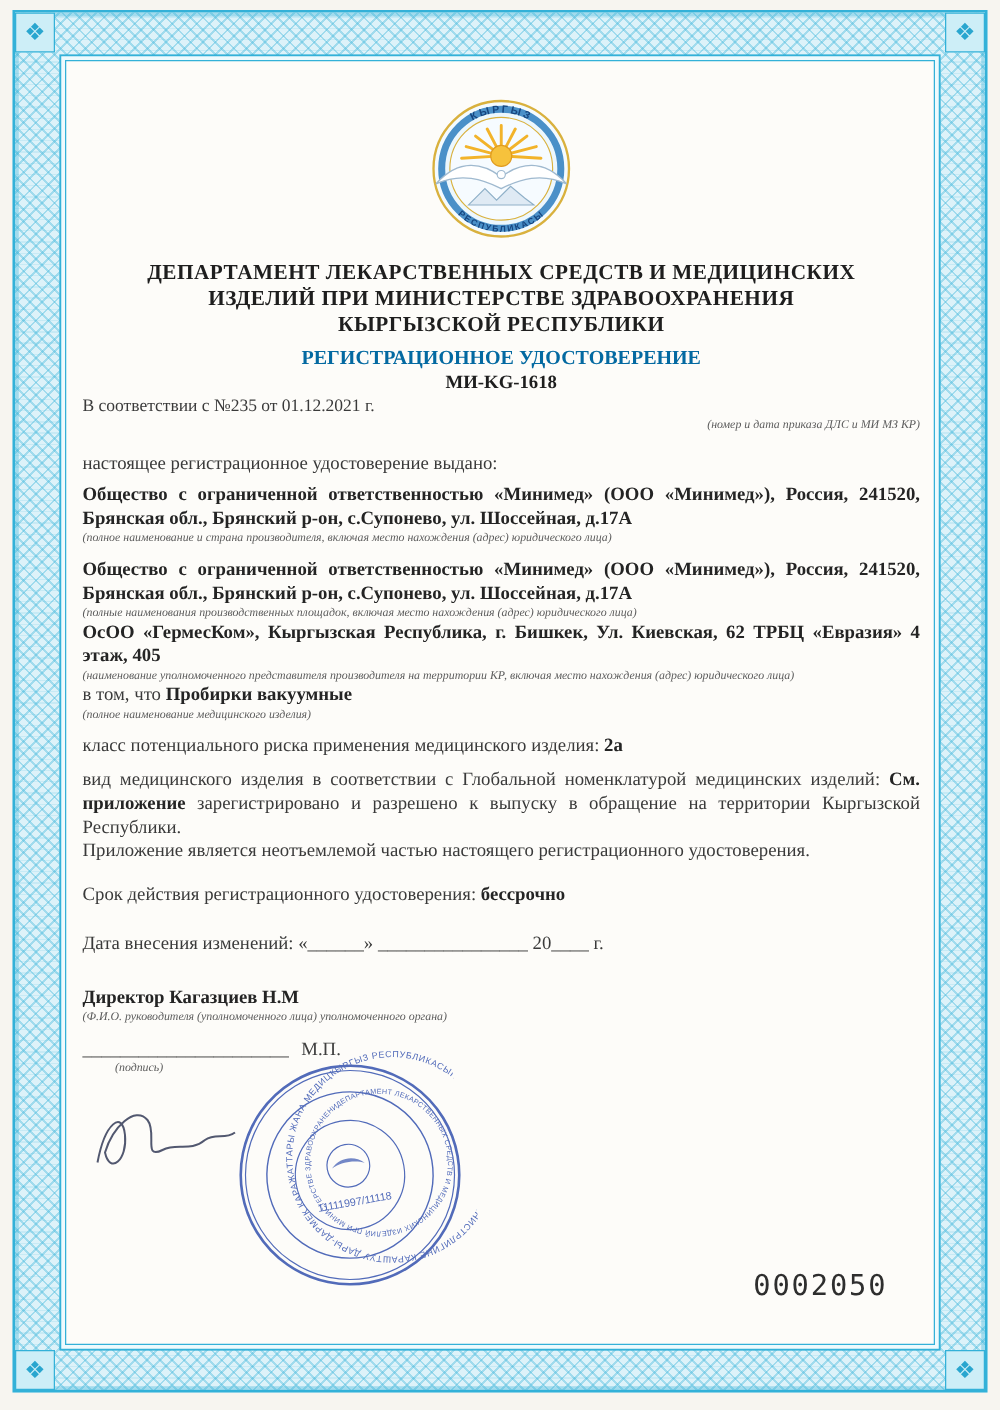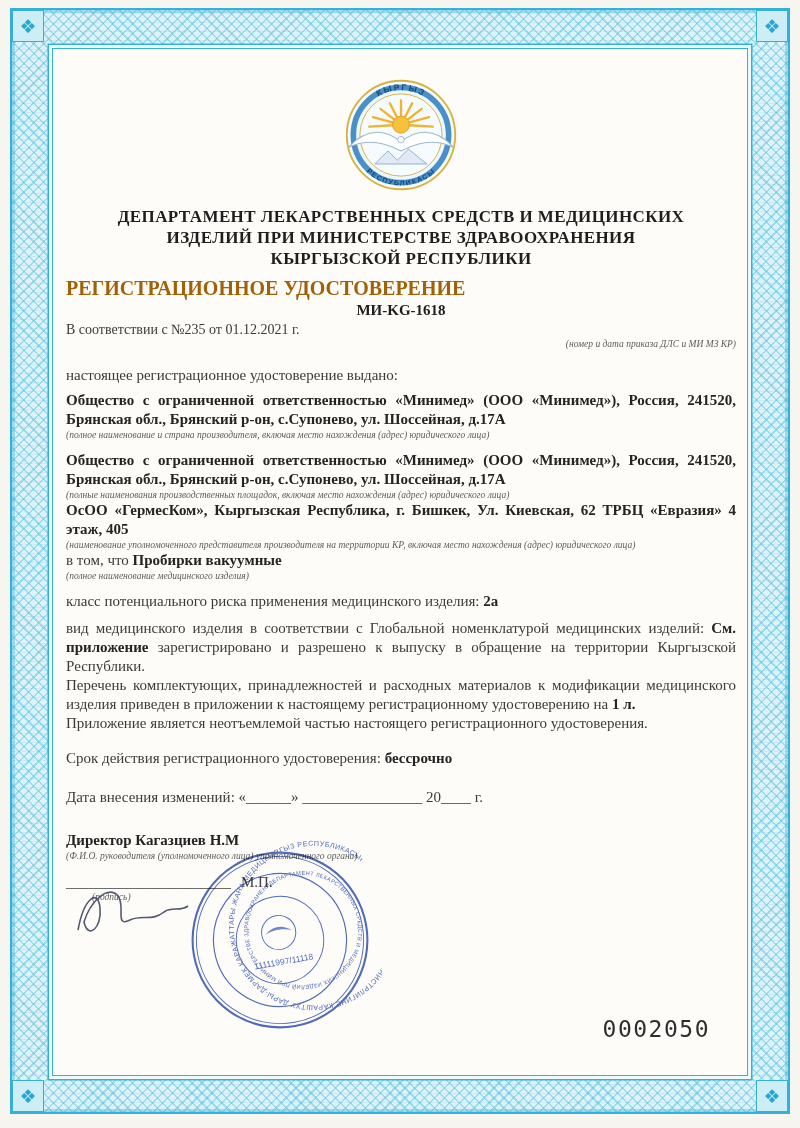--- a/index.html
+++ b/index.html
@@ -37,21 +37,21 @@
     border: 1px solid #33b1d8;
     box-shadow: 0 0 0 3px #eefafd, 0 0 0 4.5px #33b1d8;
   }
   .content { position: absolute; left: 66px; right: 64px; top: 54px; bottom: 54px; }
   .emblem-row { text-align: center; margin-top: 24px; }
   .dept-block { margin-top: 10px; }
   .dept-line {
     text-align: center; font-weight: bold; font-size: 17px; line-height: 21px;
     color: #1e1e1e; letter-spacing: .4px;
   }
-  .cert-title { text-align: left; font-weight: bold; font-size: 20px; margin-top: 8px; color: #a16207; }
+  .cert-title { text-align: center; font-weight: bold; font-size: 16px; margin-top: 8px; color: #0369a1; }
   .cert-number { text-align: center; font-weight: bold; font-size: 15px; margin-top: 2px; color: #1e1e1e; }
   .order-line { text-align: left; font-size: 14px; margin-top: 3px; }
   .caption { font-size: 9.5px; font-style: italic; color: #5c5c5c; line-height: 11px; margin-top: 1px; }
   .caption.center { text-align: right; }
   .para { font-size: 15px; line-height: 19px; text-align: justify; margin: 0; }
   .b { font-weight: bold; color: #242424; }
   .mt6{margin-top:6px}.mt8{margin-top:8px}.mt10{margin-top:10px}.mt12{}
   .mt16{margin-top:16px}.mt20{margin-top:20px}.mt24{margin-top:24px}
   .sign-row { margin-top: 12px; font-size: 15px; color: #404040; }
   .sign-row .mp { margin-left: 10px; }
@@ -127,21 +127,20 @@
     <p class="para b mt12">ОсОО «ГермесКом», Кыргызская Республика, г. Бишкек, Ул. Киевская, 62 ТРБЦ «Евразия» 4 этаж, 405</p>
     <div class="caption">(наименование уполномоченного представителя производителя на территории КР, включая место нахождения (адрес) юридического лица)</div>
 
     <p class="para mt12"><span>в том, что </span><span class="b">Пробирки вакуумные</span></p>
     <div class="caption">(полное наименование медицинского изделия)</div>
 
     <p class="para mt10"><span>класс потенциального риска применения медицинского изделия: </span><span class="b">2а</span></p>
 
     <p class="para mt8"><span>вид медицинского изделия в соответствии с Глобальной номенклатурой медицинских изделий: </span><span class="b">См. приложение</span><span> зарегистрировано и разрешено к выпуску в обращение на территории Кыргызской Республики.</span></p>
 
-    <p class="para mt12"><span>Перечень комплектующих, принадлежностей и расходных материалов к модификации медицинского изделия приведен в приложении к настоящему регистрационному удостоверению на </span><span class="b">1 л.</span></p>
 
     <p class="para mt12">Приложение является неотъемлемой частью настоящего регистрационного удостоверения.</p>
 
     <p class="para mt16"><span>Срок действия регистрационного удостоверения: </span><span class="b">бессрочно</span></p>
 
 
     <p class="para mt20">Дата внесения изменений: «______» ________________ 20____ г.</p>
 
     <p class="para b mt24">Директор Кагазциев Н.М</p>
     <div class="caption">(Ф.И.О. руководителя (уполномоченного лица) уполномоченного органа)</div>

